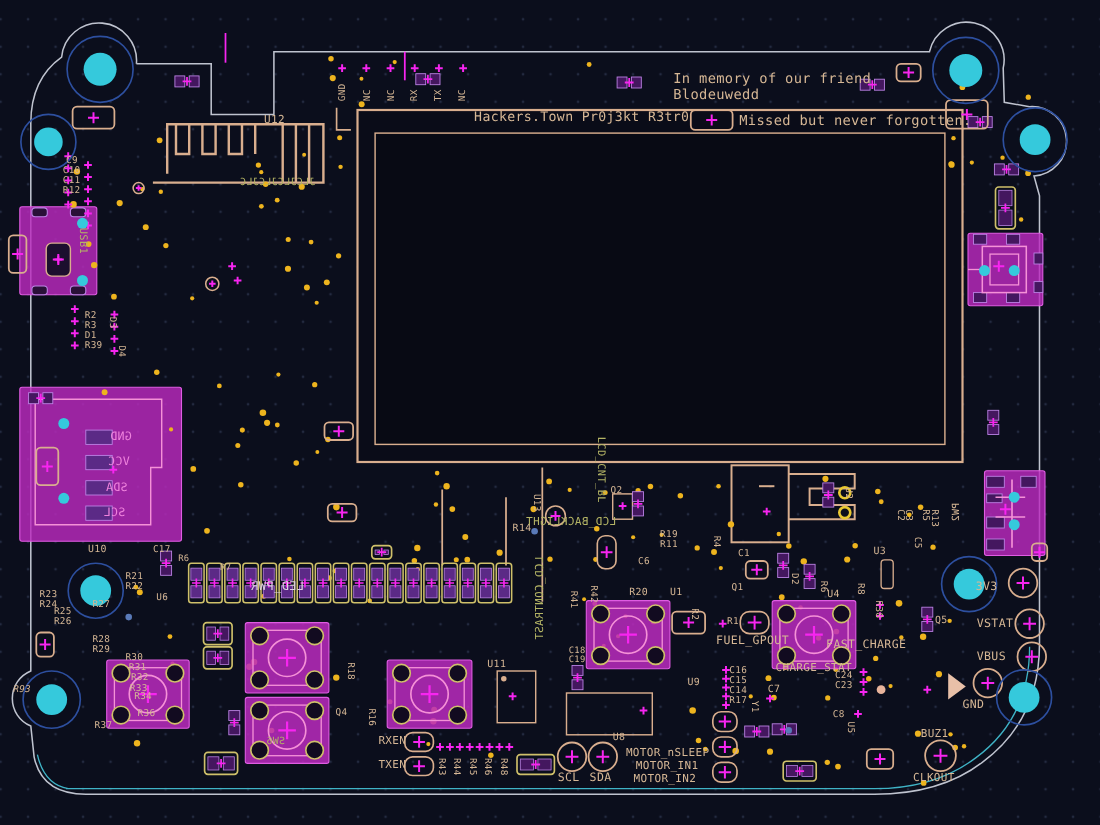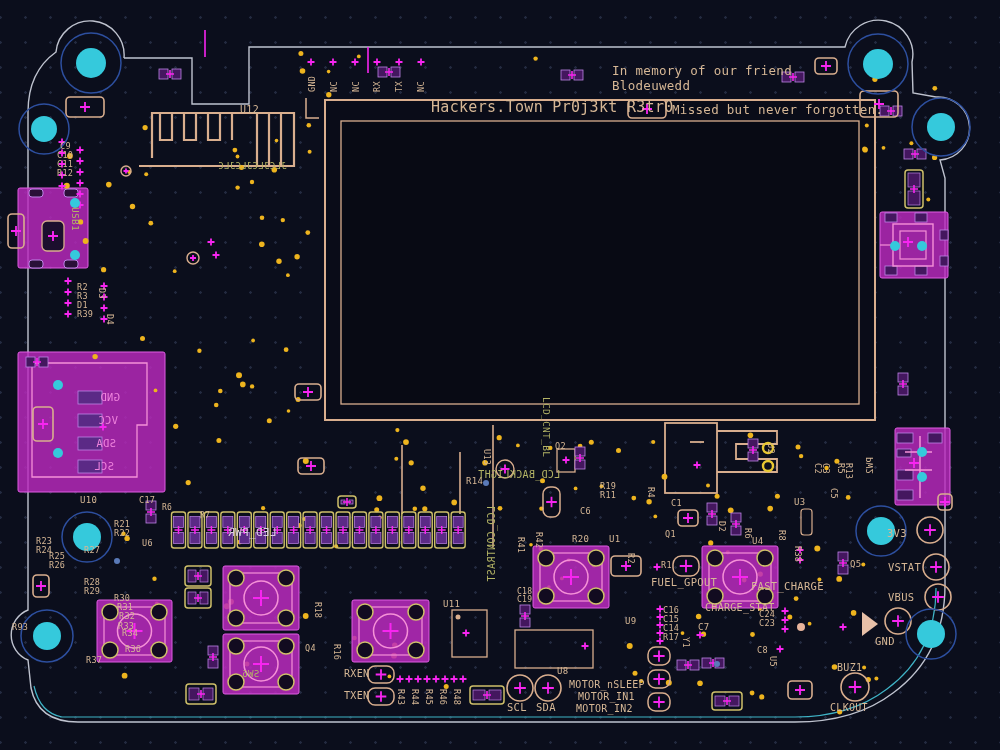--- a/index.html
+++ b/index.html
@@ -714,21 +714,21 @@
         <circle cx="922" cy="452" r="5" fill="#35c9dc"></circle>
         <circle cx="922" cy="477" r="5" fill="#35c9dc"></circle>
         <circle cx="117" cy="561" r="3" fill="#5a7ab8"></circle>
         <circle cx="486" cy="483" r="3" fill="#5a7ab8"></circle>
         <circle cx="717" cy="664" r="3" fill="#5a7ab8"></circle>
       </g>
   </svg>
   <div id="labels">
       <span class="lbl" style="left: 612px; top: 65px; font-size: 12.5px;">In memory of our friend</span>
       <span class="lbl" style="left: 612px; top: 80px; font-size: 12.5px;">Blodeuwedd</span>
-      <span class="lbl" style="left: 431px; top: 100px; font-size: 15px;">Hackers.Town Pr0j3kt R3tr0</span>
+      <span class="lbl" style="left: 431px; top: 100px; font-size: 12px;">Hackers.Town Pr0j3kt R3tr0</span>
       <span class="lbl" style="left: 672px; top: 104px; font-size: 12.5px;">Missed but never forgotten.</span>
       <span class="lbl" style="left: 308px; top: 92px; font-size: 8.5px; transform: rotate(-90deg);">GND</span>
       <span class="lbl" style="left: 330px; top: 92px; font-size: 8.5px; transform: rotate(-90deg);">NC</span>
       <span class="lbl" style="left: 352px; top: 92px; font-size: 8.5px; transform: rotate(-90deg);">NC</span>
       <span class="lbl" style="left: 373px; top: 92px; font-size: 8.5px; transform: rotate(-90deg);">RX</span>
       <span class="lbl" style="left: 395px; top: 92px; font-size: 8.5px; transform: rotate(-90deg);">TX</span>
       <span class="lbl" style="left: 417px; top: 92px; font-size: 8.5px; transform: rotate(-90deg);">NC</span>
       <span class="lbl" style="left: 240px; top: 105px; font-size: 10px;">U12</span>
       <span class="lbl kh" style="left: 218px; top: 162px; font-size: 9px; transform: scaleX(-1); transform-origin: center center;">JLCJLCJLCJLC</span>
       <span class="lbl" style="left: 60px; top: 142px; font-size: 8.5px;">C9</span>
@@ -761,21 +761,21 @@
       <span class="lbl" style="left: 84px; top: 546px; font-size: 8.5px;">R27</span>
       <span class="lbl" style="left: 84px; top: 578px; font-size: 8.5px;">R28</span>
       <span class="lbl" style="left: 84px; top: 587px; font-size: 8.5px;">R29</span>
       <span class="lbl" style="left: 114px; top: 594px; font-size: 8.5px;">R30</span>
       <span class="lbl" style="left: 117px; top: 603px; font-size: 8.5px;">R31</span>
       <span class="lbl" style="left: 119px; top: 612px; font-size: 8.5px;">R32</span>
       <span class="lbl" style="left: 122px; top: 629px; font-size: 8.5px;">R34</span>
       <span class="lbl" style="left: 125px; top: 645px; font-size: 8.5px;">R36</span>
       <span class="lbl" style="left: 86px; top: 622px; font-size: 8.5px; margin-left: 32px;">R33</span>
       <span class="lbl" style="left: 86px; top: 656px; font-size: 8.5px;">R37</span>
-      <span class="lbl" style="left: 12px; top: 623px; font-size: 8.5px;">R93</span>
+      <span class="lbl" style="left: 12px; top: 623px; font-size: 8.5px; font-style: italic;">R93</span>
       <span class="lbl kh" style="left: 242px; top: 670px; font-size: 9px; transform: scaleX(-1); transform-origin: center center;">SW6</span>
       <span class="lbl" style="left: 322px; top: 602px; font-size: 8.5px; transform: rotate(90deg);">R18</span>
       <span class="lbl" style="left: 305px; top: 644px; font-size: 8.5px;">Q4</span>
       <span class="lbl" style="left: 341px; top: 644px; font-size: 8.5px; transform: rotate(90deg);">R16</span>
       <span class="lbl" style="left: 344px; top: 669px; font-size: 10px;">RXEN</span>
       <span class="lbl" style="left: 344px; top: 691px; font-size: 10px;">TXEN</span>
       <span class="lbl" style="left: 405px; top: 689px; font-size: 8.5px; transform: rotate(90deg);">R43</span>
       <span class="lbl" style="left: 419px; top: 689px; font-size: 8.5px; transform: rotate(90deg);">R44</span>
       <span class="lbl" style="left: 433px; top: 689px; font-size: 8.5px; transform: rotate(90deg);">R45</span>
       <span class="lbl" style="left: 447px; top: 689px; font-size: 8.5px; transform: rotate(90deg);">R46</span>

